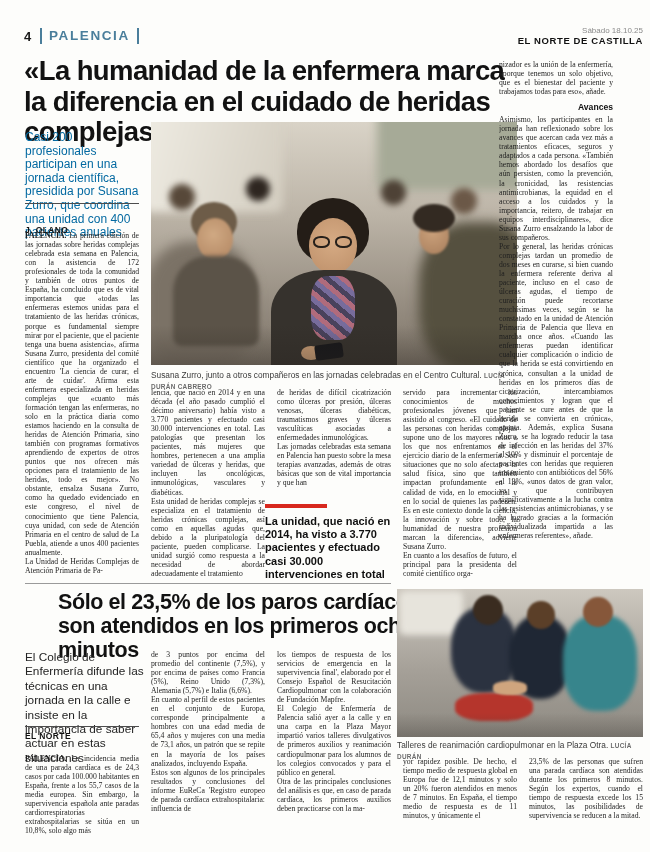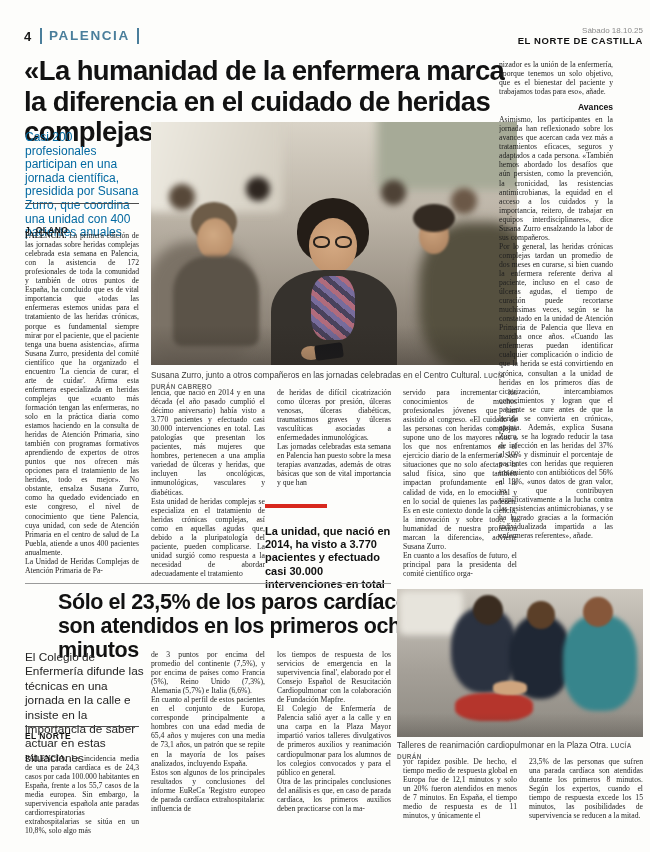--- a/index.html
+++ b/index.html
@@ -24,21 +24,21 @@
   .byline { font:bold 8.5px "Liberation Sans",sans-serif; color:#111; letter-spacing:.4px; }
   .body-text { font-size:7.7px; line-height:9.05px; text-align:justify; color:#1e1e1e;
                white-space:pre-line; overflow:hidden; }
   .lead { font-weight:bold; }
   .subhead { font:bold 8.6px "Liberation Sans",sans-serif; color:#111; margin:6px 0 3px 0;text-align:right; }
 
   .caption { font:8.3px/10px "Liberation Sans",sans-serif; color:#3a3a3a; }
   .credit { font-weight:bold; font-size:6.4px; color:#6b6b6b; letter-spacing:.3px; }
 
   .pullquote-bar { width:62px; height:3.5px; background:#d8281e; }
-  .pullquote-text { margin-top:17px; font:bold 11px/13.4px "Liberation Sans",sans-serif; color:#101010; }
+  .pullquote-text { margin-top:7px; font:bold 11px/13.4px "Liberation Sans",sans-serif; color:#101010; }
 
   
   .headline2 { left:24px; top:590px; width:390px; font:bold 21.5px/24px "Liberation Sans",sans-serif;
                letter-spacing:-0.4px; color:#121212;margin-left:34px; }
   .deck { left:25px; top:650px; width:122px; font:11.8px/14.4px "Liberation Sans",sans-serif; color:#242424; }
 
   
   .photo { overflow:hidden; }
   .photo1 { left:151px; top:122px; width:366px; height:243px;
             background:linear-gradient(180deg,#d9d3c7 0%,#bcb4a7 38%,#938a7e 78%,#7e7569 100%); }

